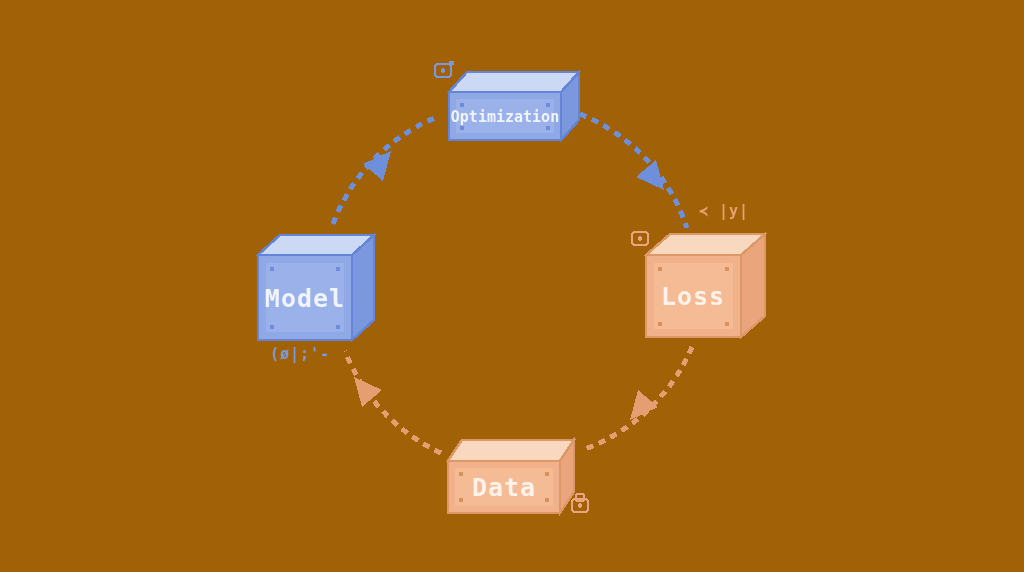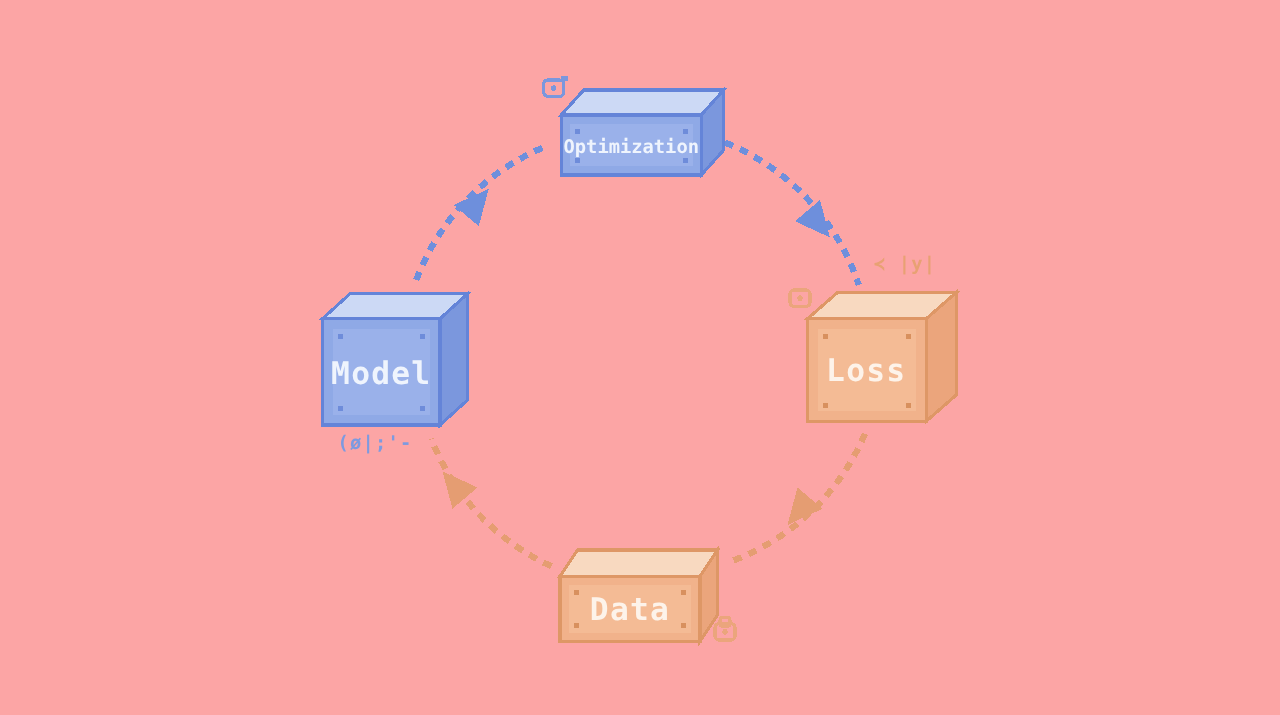--- a/index.html
+++ b/index.html
@@ -1,16 +1,16 @@
 <!DOCTYPE html>
 <html><head>
 <meta charset="utf-8">
 <style>
   html,body{margin:0;padding:0;background:#ffffff;}
-  .stage{position:relative;width:1024px;height:572px;background:#fca5a5;overflow:hidden;text-align:center;}
+  .stage{position:relative;width:1024px;height:572px;background:#a16207;overflow:hidden;text-align:center;}
   svg{display:block;}
   text{font-family:"DejaVu Sans Mono", monospace;font-weight:bold;}
   .node-label{letter-spacing:1px;}
   .opt-label{letter-spacing:0px;}
   .note{letter-spacing:1px;}
   .edge-blue{stroke:#6484d8;stroke-width:2.5;stroke-linejoin:miter;}
   .edge-orange{stroke:#de9766;stroke-width:2.5;stroke-linejoin:miter;}
   .rivet-blue{fill:#6e8cda;}
   .rivet-orange{fill:#d8905e;}
   .arc{fill:none;stroke-width:5;stroke-dasharray:7 6;stroke-linecap:butt;}

